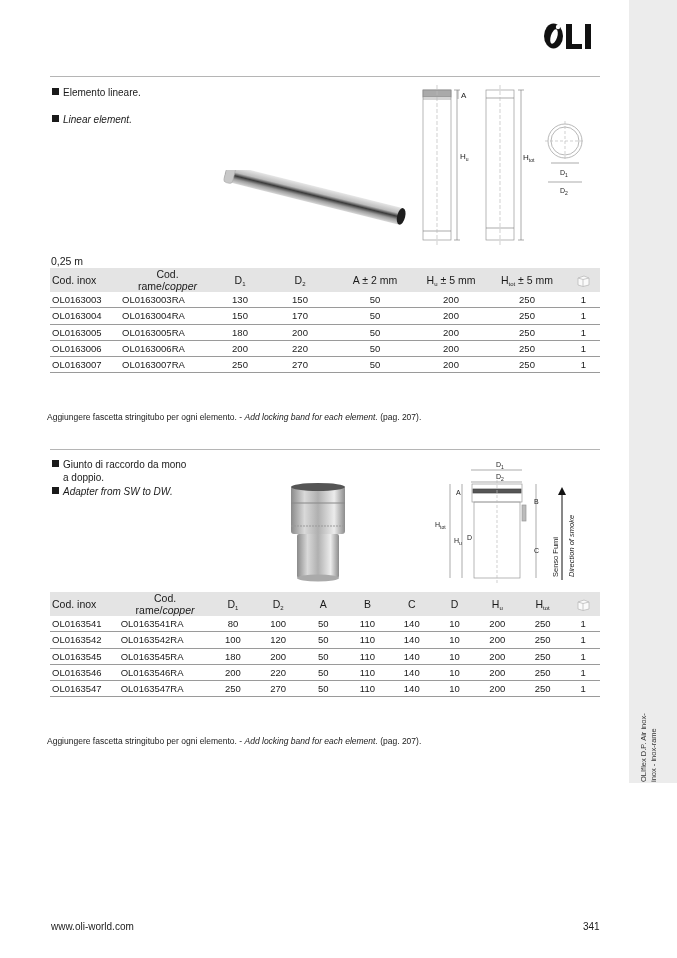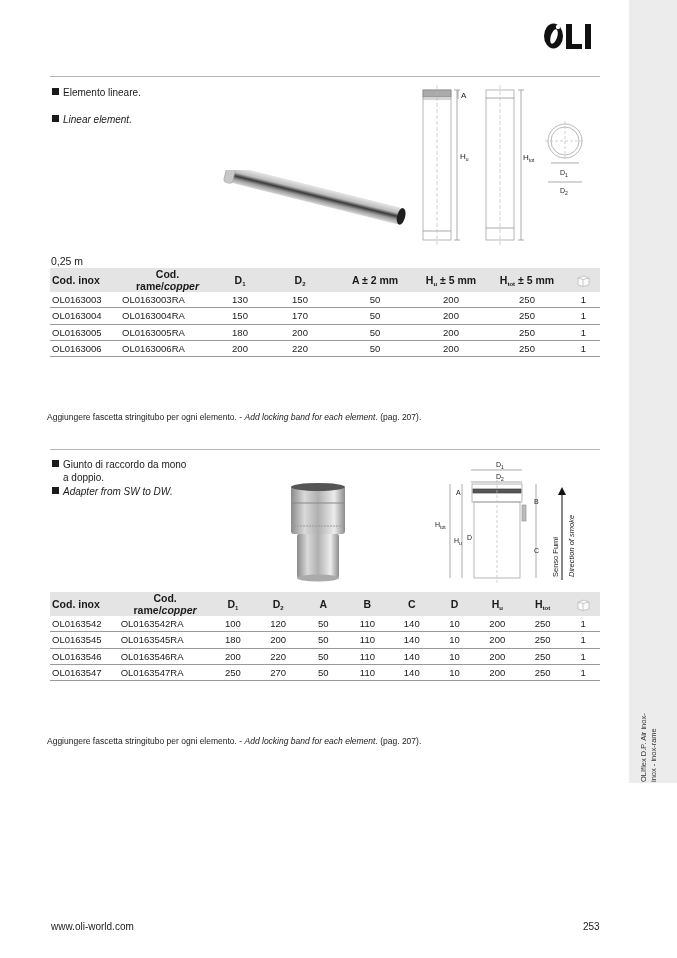--- a/index.html
+++ b/index.html
@@ -24,21 +24,21 @@
   .hr { position: absolute; left: 50px; width: 550px; height: 1px; background: #b5b5b5; }
   .bullet { position: absolute; left: 52px; font-size: 10px; line-height: 13px; }
   .bullet .sq { display: inline-block; width: 7px; height: 7px; background: #1a1a1a; margin-right: 4px; vertical-align: 1px; }
   .bullet.it .txt { font-style: italic; }
   .subtitle { position: absolute; left: 51px; top: 255px; font-size: 10.5px; }
   table.spec {
     position: absolute; left: 50px; width: 550px; border-collapse: collapse;
     font-size: 9.5px;
   }
   table.spec th {
-    background: #e4e4e4; font-weight: bold; font-size: 10.5px; height: 19px; padding: 0 2px;
+    background: #e4e4e4; font-weight: normal; font-size: 10.5px; height: 19px; padding: 0 2px;
     text-align: center;
   }
   table.spec th.left { text-align: left; padding-left: 2px; }
   table.spec td {
     height: 15.3px; border-bottom: 1px solid #9a9a9a; text-align: center; padding: 0 2px;
   }
   table.spec td.left { text-align: left; padding-left: 2px; }
   table.spec sub { font-size: 6px; vertical-align: -2px; }
   .note { position: absolute; left: 47px; font-size: 8.5px; }
   .note i { font-style: italic; }
@@ -188,20 +188,30 @@
       <tr>
         <td class="left">OL0163006</td>
         <td class="left">OL0163006RA</td>
         <td>200</td>
         <td>220</td>
         <td>50</td>
         <td>200</td>
         <td>250</td>
         <td>1</td>
       </tr>
+      <tr>
+        <td class="left">OL0163007</td>
+        <td class="left">OL0163007RA</td>
+        <td>250</td>
+        <td>270</td>
+        <td>50</td>
+        <td>200</td>
+        <td>250</td>
+        <td>1</td>
+      </tr>
     </tbody>
 </table>
 
 <div class="note" style="top:412px;"><span>Aggiungere fascetta stringitubo per ogni elemento. - </span><i>Add locking band for each element.</i><span> (pag. 207).</span></div>
 
 <div class="hr" style="top:449px;"></div>
 
 <div class="bullet" style="top:458px;"><span class="sq"></span><span class="txt">Giunto di raccordo da mono</span><br><span style="padding-left:11px">a doppio.</span></div>
 <div class="bullet it" style="top:485px;"><span class="sq"></span><span class="txt">Adapter from SW to DW.</span></div>
 
@@ -281,20 +291,33 @@
       <th>
         <svg class="box-ico" width="13" height="12" viewBox="0 0 13 12">
             <path d="M1 3 L7 1 L12 3 L12 10 L6 11.5 L1 10 Z" fill="#fafafa" stroke="#bbb" stroke-width="0.8"></path>
             <path d="M1 3 L6 4.5 L12 3 M6 4.5 L6 11.5" fill="none" stroke="#bbb" stroke-width="0.8"></path>
           </svg>
       </th>
     </tr>
   </thead>
   <tbody id="t2body">
       <tr>
+        <td class="left">OL0163541</td>
+        <td class="left">OL0163541RA</td>
+        <td>80</td>
+        <td>100</td>
+        <td>50</td>
+        <td>110</td>
+        <td>140</td>
+        <td>10</td>
+        <td>200</td>
+        <td>250</td>
+        <td>1</td>
+      </tr>
+      <tr>
         <td class="left">OL0163542</td>
         <td class="left">OL0163542RA</td>
         <td>100</td>
         <td>120</td>
         <td>50</td>
         <td>110</td>
         <td>140</td>
         <td>10</td>
         <td>200</td>
         <td>250</td>
@@ -338,13 +361,13 @@
         <td>200</td>
         <td>250</td>
         <td>1</td>
       </tr>
     </tbody>
 </table>
 
 <div class="note" style="top:736px;"><span>Aggiungere fascetta stringitubo per ogni elemento. - </span><i>Add locking band for each element.</i><span> (pag. 207).</span></div>
 
 <div class="footer-url">www.oli-world.com</div>
-<div class="footer-page">253</div>
+<div class="footer-page">341</div>
 
 </body></html>

